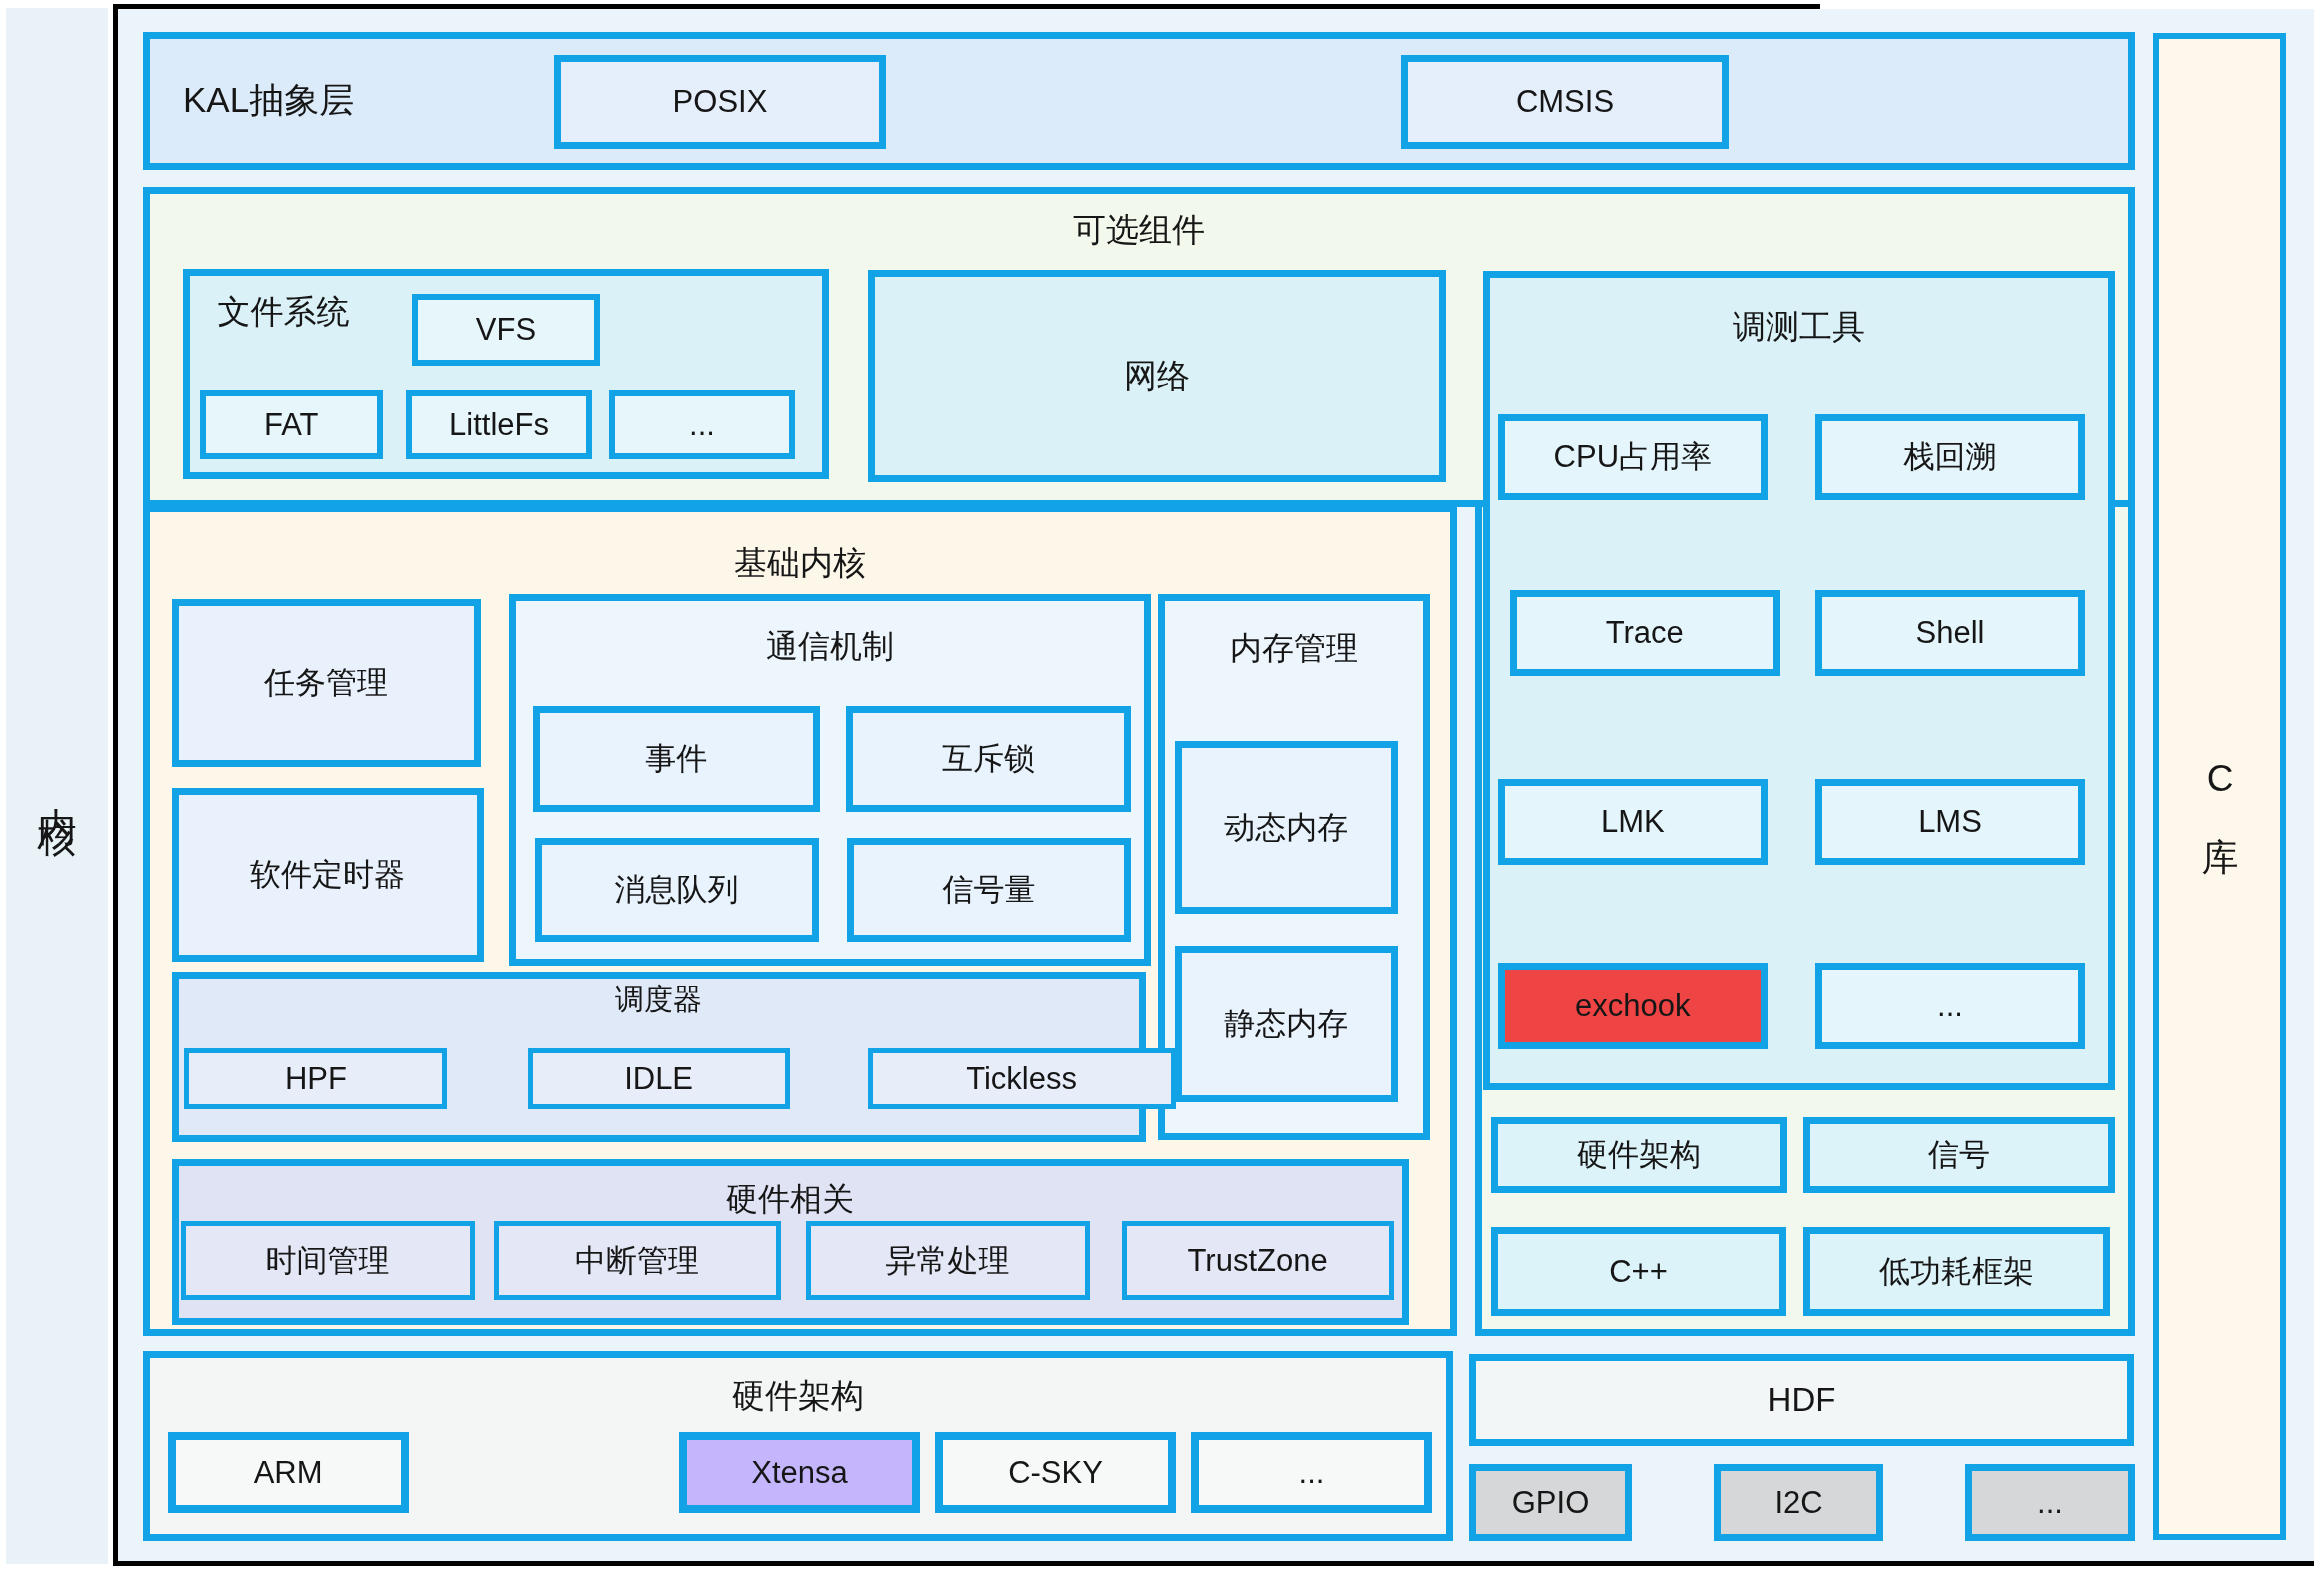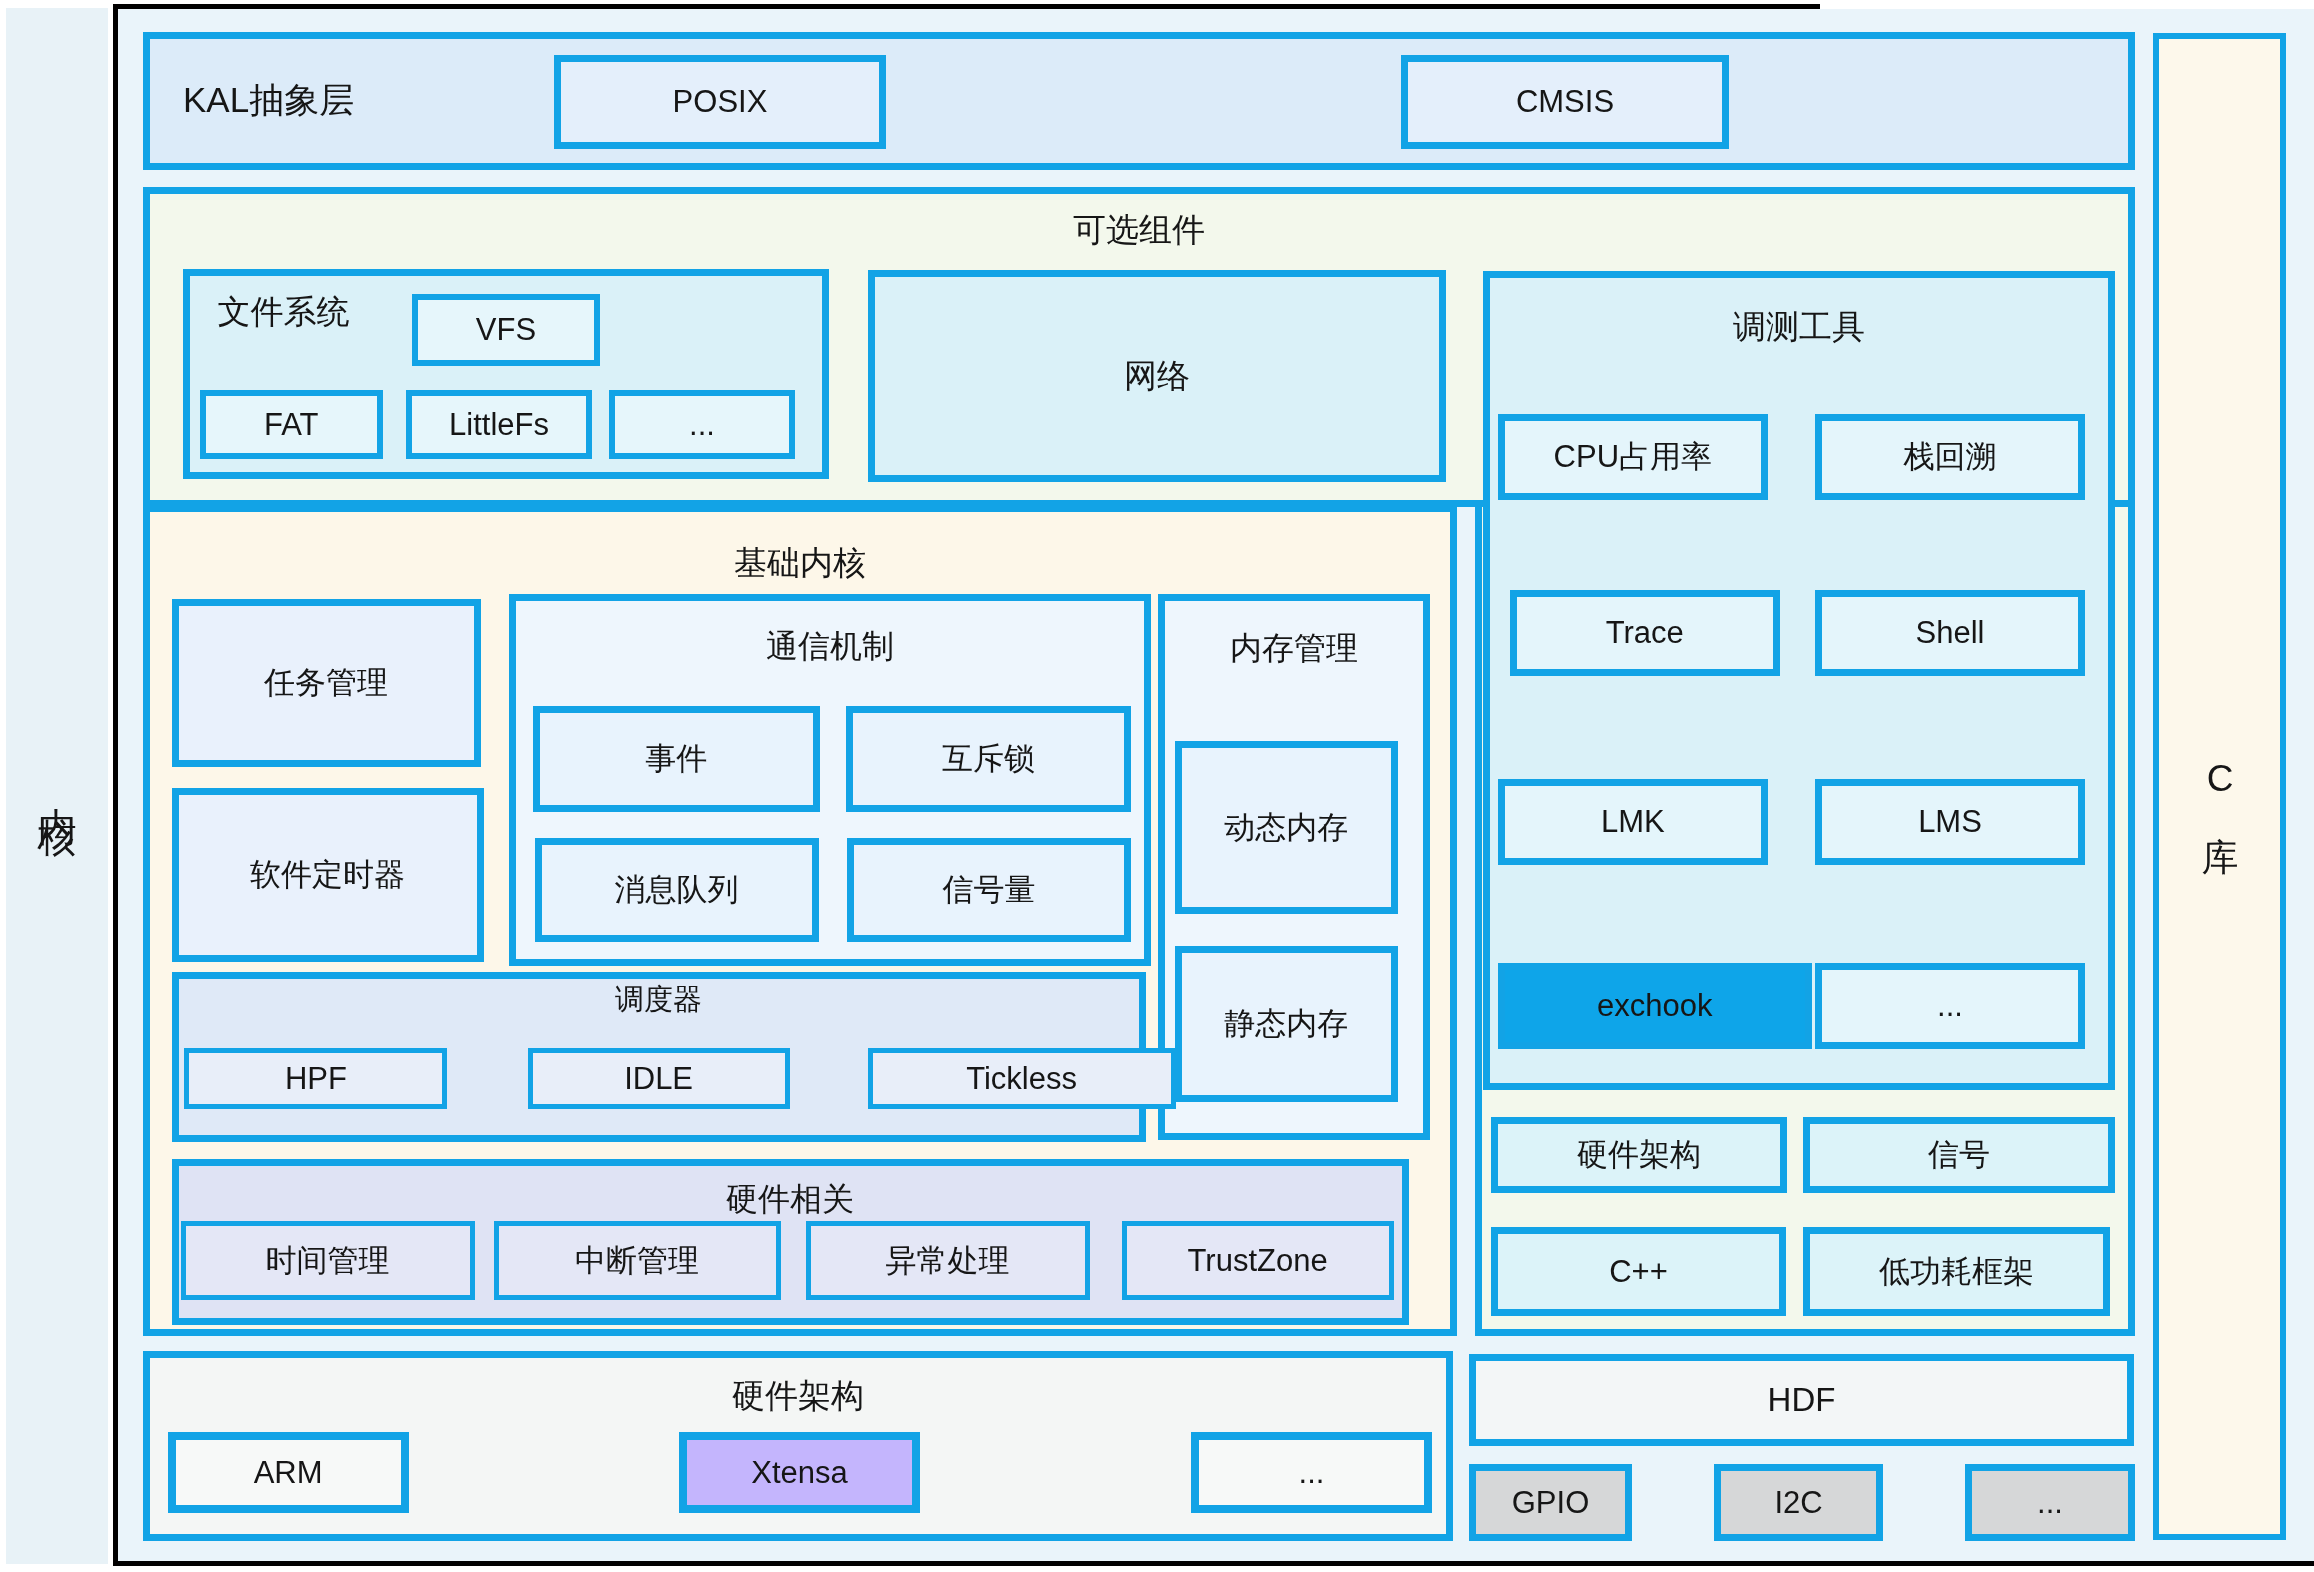--- a/index.html
+++ b/index.html
@@ -62,21 +62,21 @@
   <div class="p" style="left:1475px;top:507px;width:660px;height:829px;background:#f3f8ec;border-top:none;z-index:1;"></div>
 
   <div class="p" style="left:1483px;top:271px;width:632px;height:819px;background:#daf1f8;z-index:2;">
     <div class="ttl" style="top:27.4px;">调测工具</div>
     <div class="b" style="left:7.8px;top:136px;width:270px;height:86px;background:#e4f5fb;">CPU占用率</div>
     <div class="b" style="left:325px;top:136px;width:270px;height:86px;background:#e4f5fb;">栈回溯</div>
     <div class="b" style="left:7.8px;top:312px;width:270px;height:86px;background:#e4f5fb;margin-left:12px;">Trace</div>
     <div class="b" style="left:325px;top:312px;width:270px;height:86px;background:#e4f5fb;">Shell</div>
     <div class="b" style="left:7.8px;top:501px;width:270px;height:86px;background:#e4f5fb;">LMK</div>
     <div class="b" style="left:325px;top:501px;width:270px;height:86px;background:#e4f5fb;">LMS</div>
-    <div class="b" style="left:7.8px;top:685px;width:314px;height:86px;background:#0ea5e9;">exchook</div>
+    <div class="b" style="left:7.8px;top:685px;width:270px;height:86px;background:#ef4444;">exchook</div>
     <div class="b" style="left:325px;top:685px;width:270px;height:86px;background:#e4f5fb;">...</div>
   </div>
 
   <div class="b" style="left:1491px;top:1117px;width:296px;height:76px;background:#dcf3f9;z-index:2;">硬件架构</div>
   <div class="b" style="left:1803px;top:1117px;width:312px;height:76px;background:#dcf3f9;z-index:2;">信号</div>
   <div class="b" style="left:1491px;top:1227px;width:295px;height:89px;background:#dcf3f9;z-index:2;">C++</div>
   <div class="b" style="left:1803px;top:1227px;width:307px;height:89px;background:#dcf3f9;z-index:2;">低功耗框架</div>
 
   <div class="p" style="left:143px;top:505px;width:1314px;height:831px;background:#fdf7e9;z-index:2;">
     <div class="ttl" style="top:29px;">基础内核</div>
@@ -111,20 +111,21 @@
       <div class="b" style="left:315px;top:55px;width:287px;height:79px;background:#e4e7f6;border-width:5.9px;">中断管理</div>
       <div class="b" style="left:627px;top:55px;width:284px;height:79px;background:#e4e7f6;border-width:5.9px;">异常处理</div>
       <div class="b" style="left:943px;top:55px;width:272px;height:79px;background:#e4e7f6;border-width:5.9px;">TrustZone</div>
     </div>
   </div>
 
   <div class="p" style="left:143px;top:1351px;width:1310px;height:190px;background:#f4f6f5;z-index:2;">
     <div class="ttl" style="top:15.7px;">硬件架构</div>
     <div class="b" style="left:17.6px;top:74px;width:241px;height:81px;background:#f7f9f8;border-width:8.8px;">ARM</div>
     <div class="b" style="left:529px;top:74px;width:241px;height:81px;background:#c4b5fd;border-width:8.8px;">Xtensa</div>
+    <div class="b" style="left:785px;top:74px;width:241px;height:81px;background:#f7f9f8;border-width:8.8px;">C-SKY</div>
     <div class="b" style="left:1041px;top:74px;width:241px;height:81px;background:#f7f9f8;border-width:8.8px;">...</div>
   </div>
 
   <div class="b" style="left:1469px;top:1354px;width:665px;height:92px;background:#f3f6f7;font-size:33px;z-index:2;">HDF</div>
   <div class="b" style="left:1469px;top:1464px;width:163px;height:77px;background:#d6d7d8;z-index:2;">GPIO</div>
   <div class="b" style="left:1714px;top:1464px;width:169px;height:77px;background:#d6d7d8;z-index:2;">I2C</div>
   <div class="b" style="left:1965px;top:1464px;width:170px;height:77px;background:#d6d7d8;z-index:2;">...</div>
 
 </div>
 

